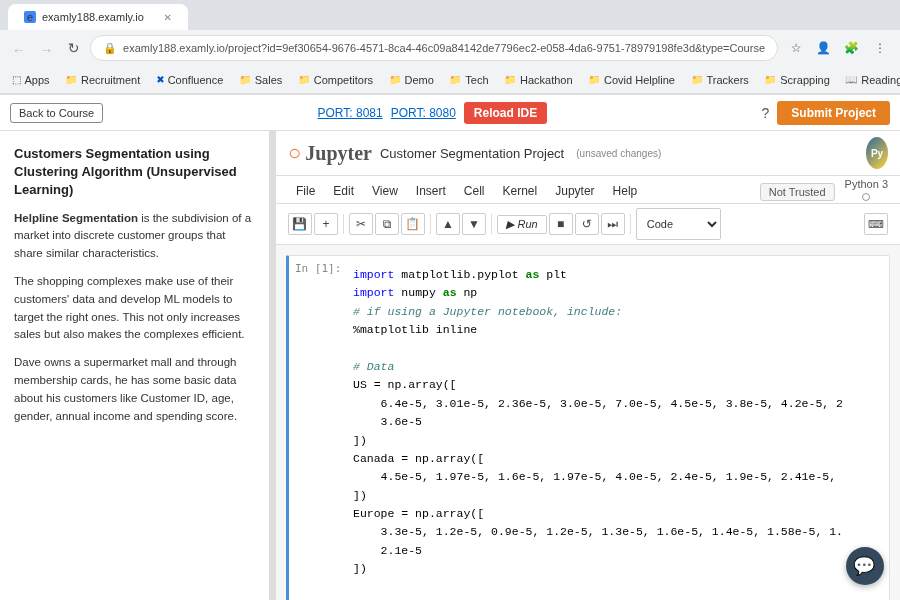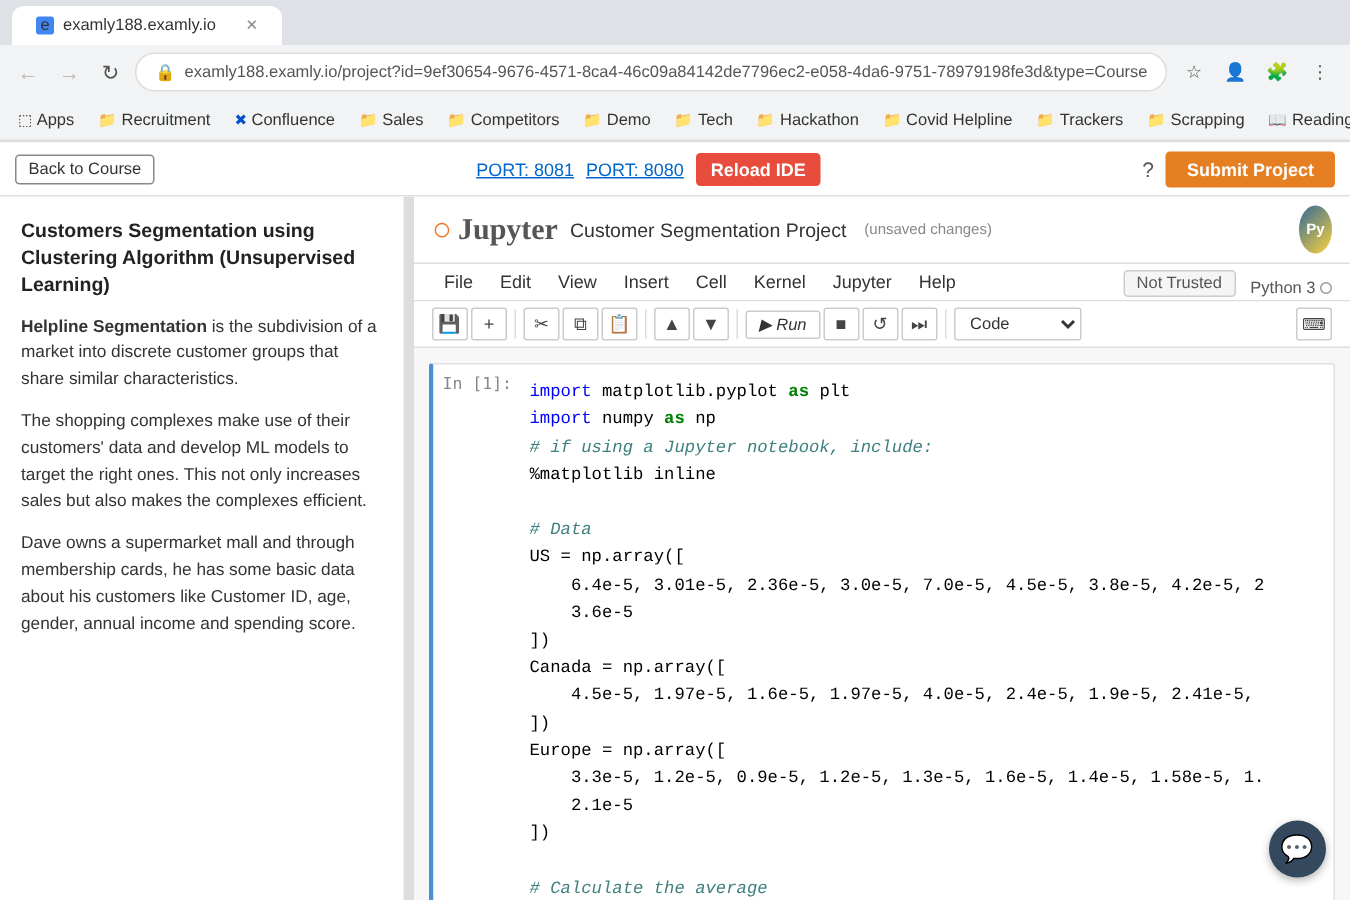--- a/index.html
+++ b/index.html
@@ -54,29 +54,29 @@
     .jupyter-header { background: #fff; border-bottom: 1px solid #ddd; padding: 6px 12px; display: flex; align-items: center; gap: 8px; }
     .jupyter-logo { color: #f37626; font-size: 18px; font-weight: bold; display: flex; align-items: center; gap: 4px; }
     .notebook-title { font-size: 13px; color: #333; font-weight: normal; }
     .unsaved-changes { font-size: 10px; color: #888; margin-left: 4px; }
     .python-icon { margin-left: auto; width: 22px; height: 32px; background: linear-gradient(135deg, #306998, #FFD43B); border-radius: 50%; display: flex; align-items: center; justify-content: center; color: #fff; font-size: 10px; font-weight: bold; }
 
     
     .jupyter-menu { background: #fff; border-bottom: 1px solid #ddd; display: flex; align-items: flex-end; padding: 2px 12px; gap: 2px; }
     .menu-item { padding: 3px 8px; font-size: 12px; color: #333; cursor: pointer; border-radius: 3px; }
     .not-trusted-btn { margin-left: auto; border: 1px solid #ccc; background: #f5f5f5; color: #555; font-size: 11px; padding: 2px 8px; border-radius: 3px; cursor: pointer; }
-    .python-kernel { font-size: 11px; color: #555; margin-left: 8px; display: flex; align-items: center; gap: 3px; }
+    .python-kernel { font-size: 11px; color: #555; margin-left: 8px; display: flex; align-items: center; gap: 3px; flex-direction: column; }
     .kernel-circle { width: 8px; height: 8px; border: 1px solid #999; border-radius: 50%; }
 
     
     .jupyter-toolbar { background: #fff; border-bottom: 1px solid #ddd; display: flex; align-items: center; padding: 4px 12px; gap: 2px; }
     .tb-btn { border: 1px solid #ccc; background: #fff; width: 24px; height: 22px; cursor: pointer; display: flex; align-items: center; justify-content: center; font-size: 12px; color: #444; border-radius: 2px; }
     .tb-divider { width: 1px; height: 20px; background: #ddd; margin: 0 3px; }
     .tb-run-btn { border: 1px solid #ccc; background: #fff; padding: 2px 8px; font-size: 11px; cursor: pointer; display: flex; align-items: center; gap: 3px; border-radius: 2px; color: #333; font-style: italic; }
-    .cell-type-select { border: 1px solid #ccc; background: #fff; padding: 2px 6px; font-size: 11px; color: #333; height: 22px; border-radius: 2px; cursor: pointer; }
+    .cell-type-select { border: 1px solid #ccc; background: #fff; padding: 2px 6px; font-size: 11px; color: #333; height: 32px; border-radius: 2px; cursor: pointer; }
     .tb-spacer { flex: 1; }
     .tb-keyboard-icon { border: 1px solid #ccc; background: #fff; width: 24px; height: 22px; cursor: pointer; display: flex; align-items: center; justify-content: center; font-size: 11px; color: #444; border-radius: 2px; }
 
     
     .notebook-content { flex: 1; overflow-y: auto; padding: 10px; background: #f7f7f7; position: relative; }
     .notebook-cell { background: #fff; border: 1px solid #e0e0e0; border-radius: 2px; margin-bottom: 8px; border-left: 3px solid #4a90d9; }
     .cell-header { display: flex; align-items: flex-start; padding: 6px 6px 0 6px; }
     .cell-input-label { font-size: 11px; color: #888; white-space: nowrap; margin-right: 8px; font-family: monospace; min-width: 50px; }
     .cell-code { flex: 1; font-family: 'Courier New', monospace; font-size: 11.5px; line-height: 1.6; padding: 4px 0 8px 0; overflow: hidden; }
     .code-line { white-space: pre; display: block; }

